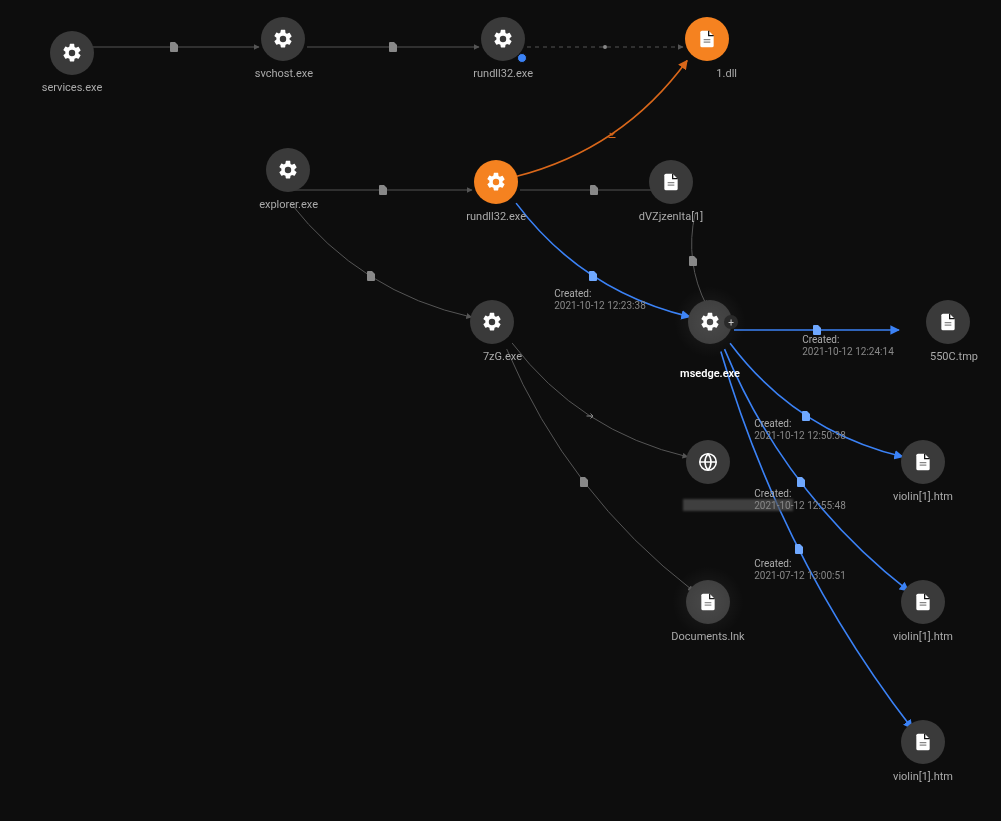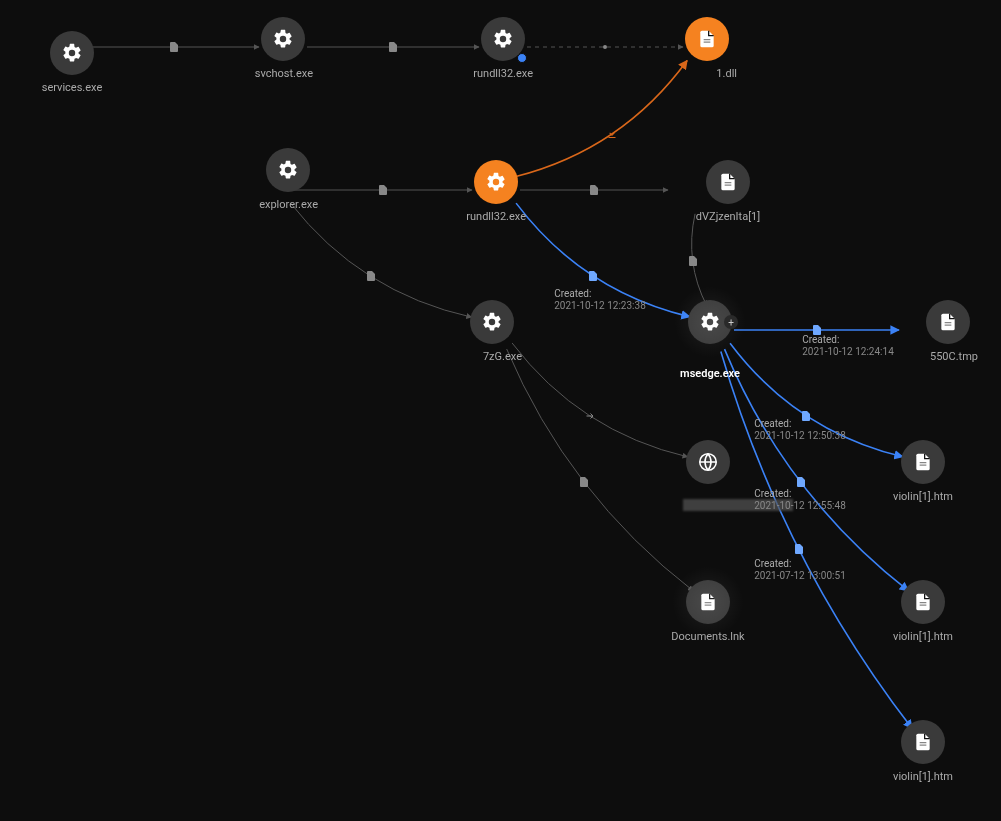--- a/index.html
+++ b/index.html
@@ -185,21 +185,21 @@
     <div class="node" style="left: 270px; top: 178px; margin-left: 18px;"><div class="circle">
   <svg width="22" height="22" viewBox="0 0 24 24" fill="currentColor">
     <path d="M19.14 12.94a7.14 7.14 0 0 0 .05-.94 7.14 7.14 0 0 0-.05-.94l2.03-1.58a.5.5 0 0 0 .12-.64l-1.92-3.32a.5.5 0 0 0-.6-.22l-2.39.96a7.03 7.03 0 0 0-1.62-.94l-.36-2.54A.5.5 0 0 0 13.9 2h-3.84a.5.5 0 0 0-.5.42l-.36 2.54c-.58.24-1.12.55-1.62.94l-2.39-.96a.5.5 0 0 0-.6.22L2.67 8.48a.5.5 0 0 0 .12.64l2.03 1.58a7.14 7.14 0 0 0-.05.94c0 .32.02.63.05.94l-2.03 1.58a.5.5 0 0 0-.12.64l1.92 3.32c.13.23.4.32.6.22l2.39-.96c.5.39 1.04.7 1.62.94l.36 2.54c.04.24.25.42.5.42h3.84c.25 0 .46-.18.5-.42l.36-2.54c.58-.24 1.12-.55 1.62-.94l2.39.96c.2.1.47.01.6-.22l1.92-3.32a.5.5 0 0 0-.12-.64l-2.03-1.58zM12 15.5A3.5 3.5 0 1 1 12 8.5a3.5 3.5 0 0 1 0 7z"></path>
   </svg>
 </div><div class="label">explorer.exe</div></div>
     <div class="node orange" style="left: 496px; top: 190px;"><div class="circle">
   <svg width="22" height="22" viewBox="0 0 24 24" fill="currentColor">
     <path d="M19.14 12.94a7.14 7.14 0 0 0 .05-.94 7.14 7.14 0 0 0-.05-.94l2.03-1.58a.5.5 0 0 0 .12-.64l-1.92-3.32a.5.5 0 0 0-.6-.22l-2.39.96a7.03 7.03 0 0 0-1.62-.94l-.36-2.54A.5.5 0 0 0 13.9 2h-3.84a.5.5 0 0 0-.5.42l-.36 2.54c-.58.24-1.12.55-1.62.94l-2.39-.96a.5.5 0 0 0-.6.22L2.67 8.48a.5.5 0 0 0 .12.64l2.03 1.58a7.14 7.14 0 0 0-.05.94c0 .32.02.63.05.94l-2.03 1.58a.5.5 0 0 0-.12.64l1.92 3.32c.13.23.4.32.6.22l2.39-.96c.5.39 1.04.7 1.62.94l.36 2.54c.04.24.25.42.5.42h3.84c.25 0 .46-.18.5-.42l.36-2.54c.58-.24 1.12-.55 1.62-.94l2.39.96c.2.1.47.01.6-.22l1.92-3.32a.5.5 0 0 0-.12-.64l-2.03-1.58zM12 15.5A3.5 3.5 0 1 1 12 8.5a3.5 3.5 0 0 1 0 7z"></path>
   </svg>
 </div><div class="label">rundll32.exe</div></div>
-    <div class="node" style="left: 728px; top: 190px;"><div class="circle">
+    <div class="node" style="left: 671px; top: 190px;"><div class="circle">
   <svg width="20" height="20" viewBox="0 0 24 24" fill="currentColor">
     <path d="M14 2H6a2 2 0 0 0-2 2v16a2 2 0 0 0 2 2h12a2 2 0 0 0 2-2V8l-6-6z"></path>
     <path d="M14 2v6h6" fill="none" stroke="#0d0d0d" stroke-width="1.5"></path>
     <rect x="8" y="12" width="8" height="1.5" fill="#0d0d0d" opacity="0.5"></rect>
     <rect x="8" y="15" width="8" height="1.5" fill="#0d0d0d" opacity="0.5"></rect>
   </svg>
 </div><div class="label">dVZjzenIta[1]</div></div>
     <div class="node" style="left: 492px; top: 330px;"><div class="circle">
   <svg width="22" height="22" viewBox="0 0 24 24" fill="currentColor">
     <path d="M19.14 12.94a7.14 7.14 0 0 0 .05-.94 7.14 7.14 0 0 0-.05-.94l2.03-1.58a.5.5 0 0 0 .12-.64l-1.92-3.32a.5.5 0 0 0-.6-.22l-2.39.96a7.03 7.03 0 0 0-1.62-.94l-.36-2.54A.5.5 0 0 0 13.9 2h-3.84a.5.5 0 0 0-.5.42l-.36 2.54c-.58.24-1.12.55-1.62.94l-2.39-.96a.5.5 0 0 0-.6.22L2.67 8.48a.5.5 0 0 0 .12.64l2.03 1.58a7.14 7.14 0 0 0-.05.94c0 .32.02.63.05.94l-2.03 1.58a.5.5 0 0 0-.12.64l1.92 3.32c.13.23.4.32.6.22l2.39-.96c.5.39 1.04.7 1.62.94l.36 2.54c.04.24.25.42.5.42h3.84c.25 0 .46-.18.5-.42l.36-2.54c.58-.24 1.12-.55 1.62-.94l2.39.96c.2.1.47.01.6-.22l1.92-3.32a.5.5 0 0 0-.12-.64l-2.03-1.58zM12 15.5A3.5 3.5 0 1 1 12 8.5a3.5 3.5 0 0 1 0 7z"></path>

